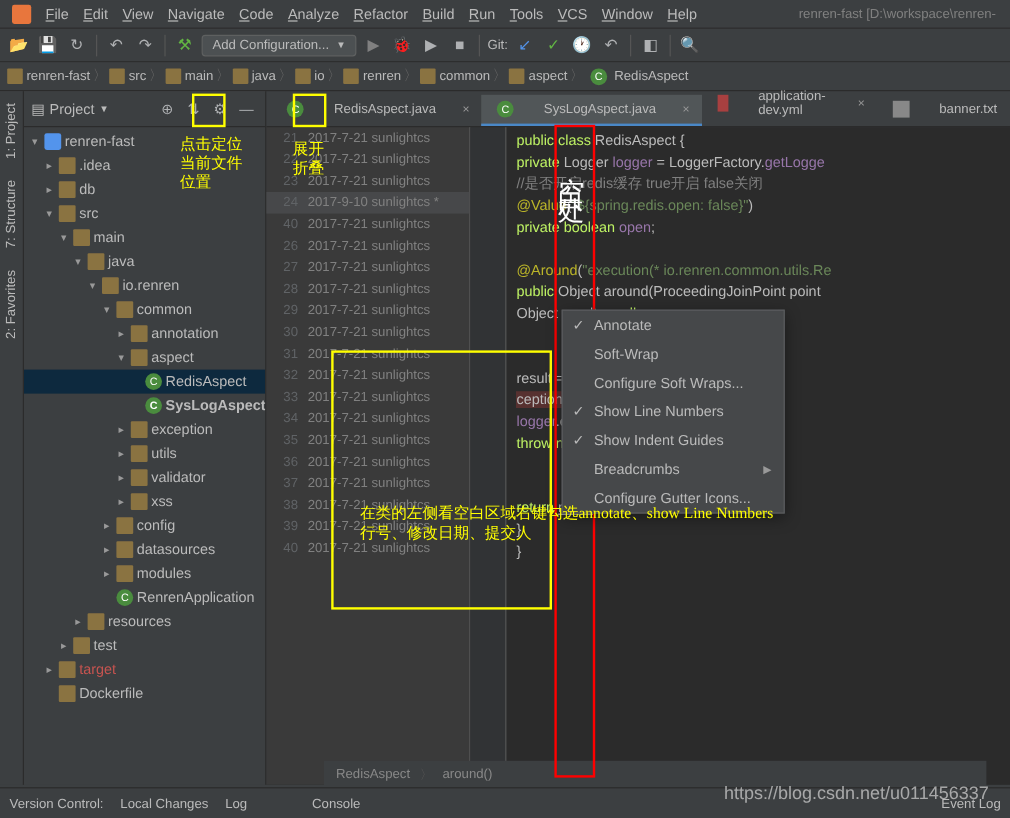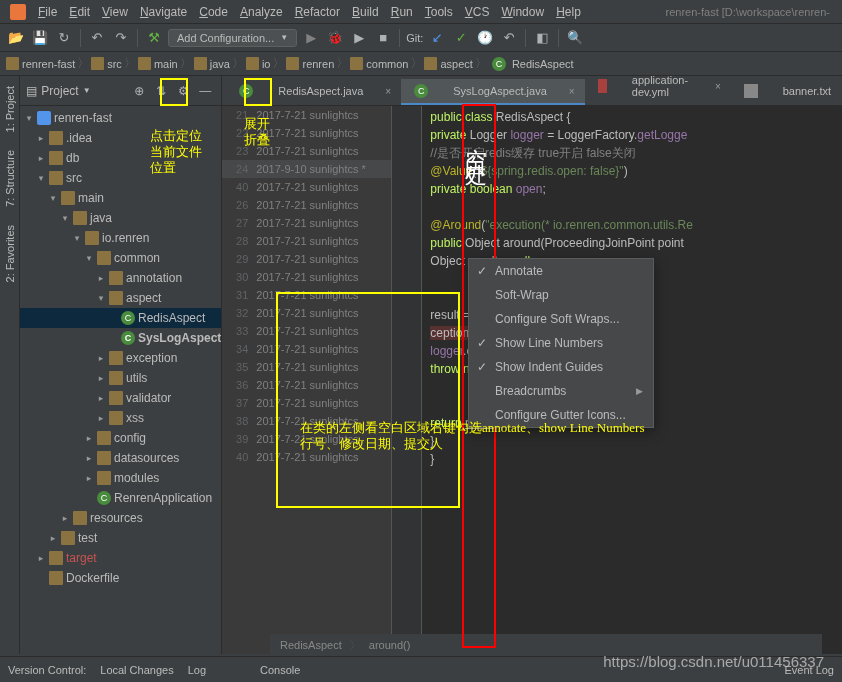--- a/index.html
+++ b/index.html
@@ -465,21 +465,21 @@
   <span>Local Changes</span>
   <span>Log</span>
   <span style="margin-left:40px">Console</span>
   <span style="margin-left:auto">Event Log</span>
 </div>
 
 <div class="yellow-box" style="left:160px;top:78px;width:28px;height:28px"></div>
 <div class="yellow-box" style="left:244px;top:78px;width:28px;height:28px"></div>
 <div class="yellow-box" style="left:276px;top:292px;width:184px;height:216px"></div>
 <div class="red-box" style="left:462px;top:104px;width:34px;height:544px"></div>
-<div class="anno" style="left:150px;top:128px;white-space:pre">点击定位
+<div class="anno" style="left:150px;top:112px;white-space:pre">点击定位
 当前文件
 位置</div>
 <div class="anno" style="left:244px;top:116px;white-space:pre">展开
 折叠</div>
 <div class="anno vert" style="left:468px;top:130px">空白处</div>
 <div class="anno" style="left:300px;top:420px;white-space:pre">在类的左侧看空白区域右键勾选annotate、show Line Numbers
 行号、修改日期、提交人</div>
 <div class="watermark">https://blog.csdn.net/u011456337</div>
 
 </body></html>

